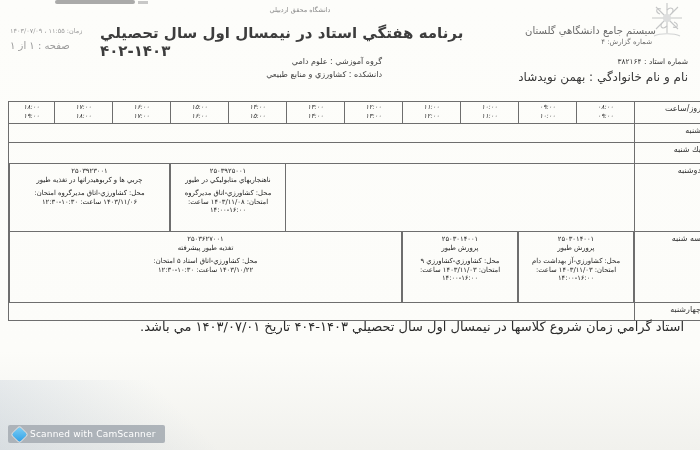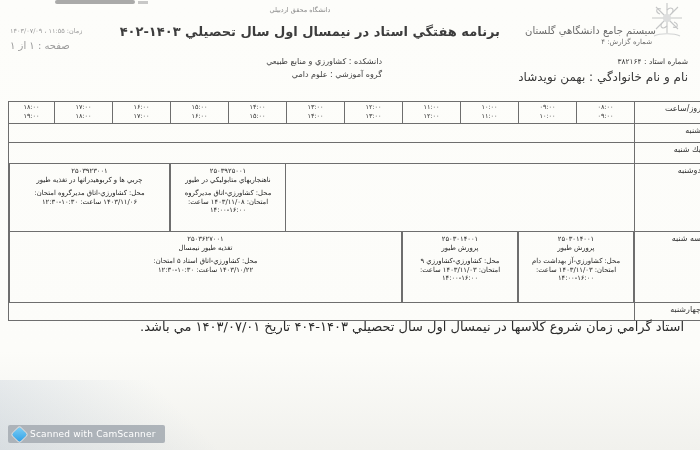--- a/index.html
+++ b/index.html
@@ -13,21 +13,21 @@
     position:relative;width:700px;height:450px;overflow:hidden;
     background:linear-gradient(180deg,#fdfdfa 0%,#fcfcf9 78%,#f1f1ed 100%);
     direction:rtl;color:var(--ink);
   }
   
   .artifact{position:absolute;left:55px;top:0;width:80px;height:4px;background:#8d8d8d;opacity:.75;border-radius:2px;}
   .artifact2{position:absolute;left:138px;top:1px;width:10px;height:3px;background:#a5a5a5;opacity:.6;}
 
   
   .uni{position:absolute;left:150px;right:250px;top:6px;text-align:center;font-size:6.5px;color:#8a8a8a;}
-  .title{position:absolute;left:100px;right:200px;top:24px;text-align:right;font-size:13px;font-weight:bold;color:#3d3d3d;}
+  .title{position:absolute;left:100px;right:200px;top:24px;text-align:left;font-size:15px;font-weight:bold;color:#3d3d3d;}
   .fac{position:absolute;right:318px;top:55px;text-align:right;font-size:8px;color:#3d3d3d;line-height:13px;}
   .logo{position:absolute;right:10px;top:0;opacity:.55;}
   .sysname{position:absolute;right:44px;top:25px;font-size:10px;color:#6a6a6a;}
   .repno{position:absolute;right:48px;top:38px;font-size:7px;color:#6a6a6a;}
   .profid{position:absolute;right:12px;top:57px;font-size:7.5px;color:#3a3a3a;}
   .profname{position:absolute;right:12px;top:70px;font-size:12px;color:#3a3a3a;}
   .ptime{position:absolute;left:10px;top:27px;font-size:6.5px;color:#9a9a9a;direction:rtl;text-align:right;}
   .pnum{position:absolute;left:10px;top:40px;font-size:10px;color:#9a9a9a;}
 
   
@@ -38,21 +38,21 @@
   .r-sat{height:18px;}
   .r-sun{height:20px;}
   .r-mon{height:67px;}
   .r-tue{height:70px;}
   .r-wed{height:17px;}
   .row-label{grid-column:1;grid-row:1;border-left:1px solid var(--border);font-size:8px;color:#333;
              padding:2px 3px 0 2px;white-space:nowrap;overflow:hidden;}
   .hc{grid-row:1;border-left:1px solid var(--border);text-align:center;font-size:6.5px;line-height:9px;
       padding-top:1px;color:#2f2f2f;}
   .hc.last{border-left:none;}
-  .hc span{display:block;direction:ltr;}
+  .hc span{display:block;direction:ltr;font-style:italic;}
   .course{grid-row:1;border-left:1px solid var(--border);border-right:1px solid var(--border);
           font-size:6.8px;line-height:8.6px;text-align:center;color:#222;padding-top:3px;overflow:hidden;}
   .course .code{direction:ltr;}
   .course .loc{margin-top:5px;text-align:center;}
   .note{position:absolute;top:319px;right:16px;font-size:13px;color:#2b2b2b;}
 
   
   .wash{position:absolute;left:0;bottom:0;width:270px;height:70px;
         background:linear-gradient(45deg,rgba(125,150,180,.22),rgba(125,150,180,0) 65%);}
   .cs-badge{position:absolute;left:8px;bottom:7px;height:18px;display:flex;align-items:center;gap:5px;
@@ -65,22 +65,22 @@
 <body>
 
 <div class="page">
 
   <div class="artifact"></div>
   <div class="artifact2"></div>
 
   <div class="uni">دانشگاه محقق اردبيلي</div>
   <div class="title">برنامه هفتگي استاد در نيمسال اول سال تحصيلي ۱۴۰۳-۴۰۲</div>
   <div class="fac">
+    <div>گروه آموزشي : علوم دامي</div>
     <div>دانشكده : كشاورزي و منابع طبيعي</div>
-    <div>گروه آموزشي : علوم دامي</div>
   </div>
 
   <div class="logo">
     <svg width="46" height="42" viewBox="0 0 46 42">
       <g stroke="#97999c" stroke-width="1.1" fill="none">
         <path d="M23 3 L23 33 M8 18 L38 18 M12 7 L34 29 M34 7 L12 29"></path>
         <path d="M23 10 C27 6 31 9 28 13 M23 26 C19 30 15 27 18 23 M16 14 C11 12 12 7 17 9 M30 22 C35 24 34 29 29 27"></path>
         <circle cx="23" cy="18" r="4" fill="#c3c6c8" stroke="none"></circle>
         <path d="M10 36 C16 33 30 33 36 36" stroke="#aeb1b4"></path>
       </g>
@@ -181,21 +181,21 @@
       </div>
       <div class="course" style="grid-column:4 / span 2;">
         <div class="code">۲۵۰۳۰۱۴۰۰۱</div>
         <div class="name">پرورش طيور</div>
         <div class="loc">محل: كشاورزي-كشاورزي ۹</div>
         <div>امتحان: ۱۴۰۳/۱۱/۰۳ ساعت:</div>
         <div>۱۴:۰۰-۱۶:۰۰</div>
       </div>
       <div class="course" style="grid-column:6 / span 7;">
         <div class="code">۲۵۰۳۶۲۷۰۰۱</div>
-        <div class="name">تغذيه طيور نيمسال</div>
+        <div class="name">تغذيه طيور پيشرفته</div>
         <div class="loc">محل: كشاورزي-اتاق استاد ۵ امتحان:</div>
         <div>۱۴۰۳/۱۰/۲۲ ساعت: ۱۰:۳۰-۱۲:۳۰</div>
       </div>
     </div>
 
     <div class="trow r-wed">
       <div class="row-label">چهارشنبه</div>
     </div>
 
   </div>

